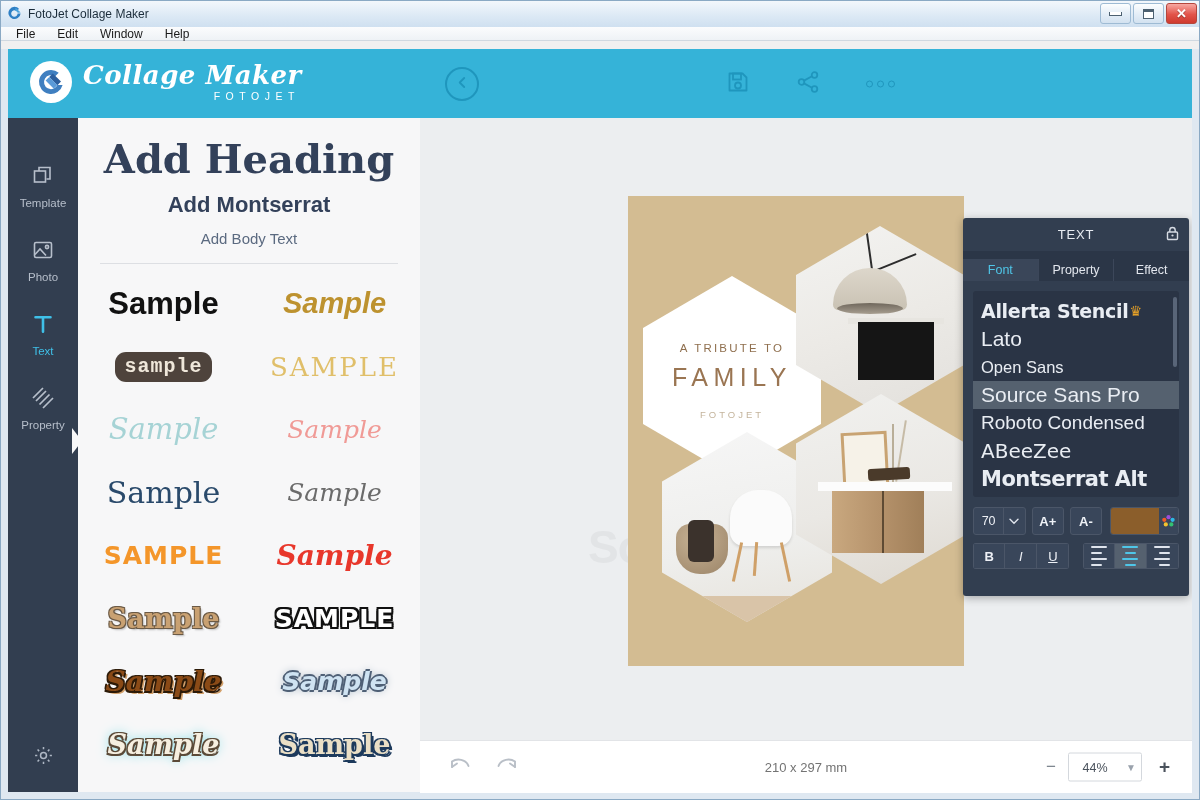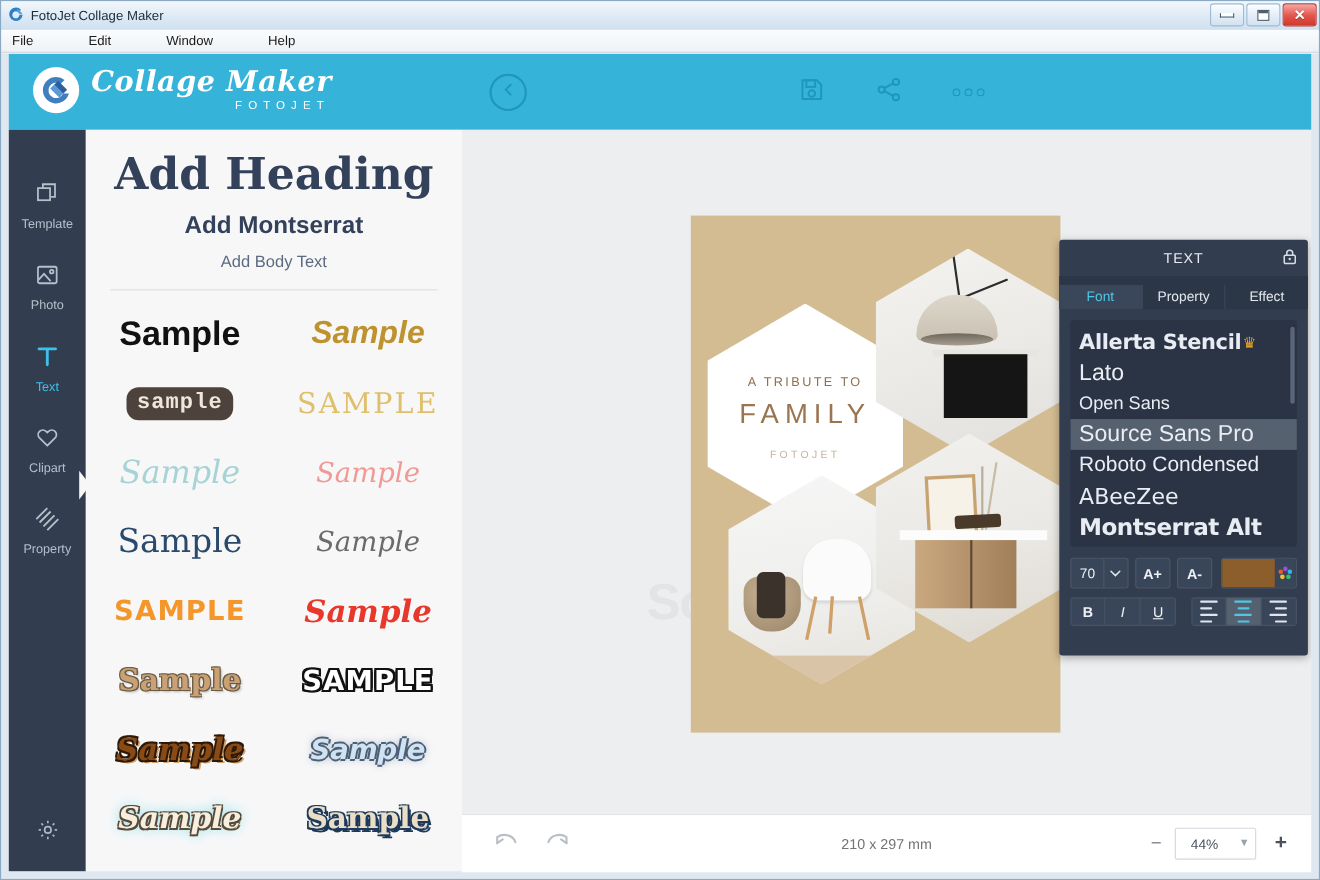--- a/index.html
+++ b/index.html
@@ -25,24 +25,24 @@
     width:29px;height:19px;border:1px solid #9ebbd4;border-radius:3px;
     background:linear-gradient(#fdfefe,#e3edf7 55%,#d3e2f0);
     display:flex;align-items:center;justify-content:center;
   }
   .winbtn.close{background:linear-gradient(#f7a8a2,#e2544a 55%,#cf3a2f);border-color:#b4463c;}
   .minbox{width:11px;height:3px;border:1px solid #4c6070;border-top:none;background:#fff;}
   .maxbox{width:9px;height:8px;border:1px solid #4c6070;background:#fff;box-shadow:inset 0 2px 0 #4c6070;}
   .xmark{color:#fff;font-size:13px;font-weight:bold;line-height:1;text-shadow:0 1px 1px rgba(0,0,0,.35);}
 
   .menubar{
-    position:absolute;left:0;top:27px;width:1200px;height:21px;
+    position:absolute;left:0;top:27px;width:1200px;height:14px;
     background:linear-gradient(#fbfcfd,#eef2f6);
     border-bottom:1px solid #cfd8e0;
-    display:flex;align-items:center;padding-left:11px;box-sizing:border-box;gap:28px;
+    display:flex;align-items:center;padding-left:16px;box-sizing:border-box;
   }
   .menuitem{font-size:12px;color:#1a1a1a;margin-right:22px;}
 
   
   .header{
     position:absolute;left:8px;top:49px;width:1184px;height:69px;
     background:#35b3d8;
   }
   .logo{position:absolute;left:22px;top:12px;display:flex;align-items:center;}
   .logo-mark{width:42px;height:42px;border-radius:50%;background:#ffffff;
@@ -375,28 +375,20 @@
 
     <div class="rail-item active">
       <span>
         <svg width="22" height="22" viewBox="0 0 22 22" fill="none" stroke="currentColor" stroke-width="2.6">
           <path d="M3.5 4.2h15M11 4.2v14.5" stroke-linecap="round"></path>
         </svg>
       </span>
       <span class="lbl">Text</span>
     </div>
 
-    <div class="rail-item">
-      <span>
-        <svg width="22" height="22" viewBox="0 0 22 22" fill="none" stroke="currentColor" stroke-width="1.6">
-          <path d="M11 18.2 3.9 11.1a4.2 4.2 0 0 1 6-5.9l1.1 1.1 1.1-1.1a4.2 4.2 0 0 1 6 5.9z" stroke-linejoin="round"></path>
-        </svg>
-      </span>
-      <span class="lbl">Clipart</span>
-    </div>
 
     <div class="rail-item">
       <span>
         <svg width="22" height="22" viewBox="0 0 22 22" fill="none" stroke="currentColor" stroke-width="1.7">
           <path d="M4 14 14 4M7.5 17.5 17.5 7.5M11 21 21 11M1 11 11 1"></path>
         </svg>
       </span>
       <span class="lbl">Property</span>
     </div>
 

